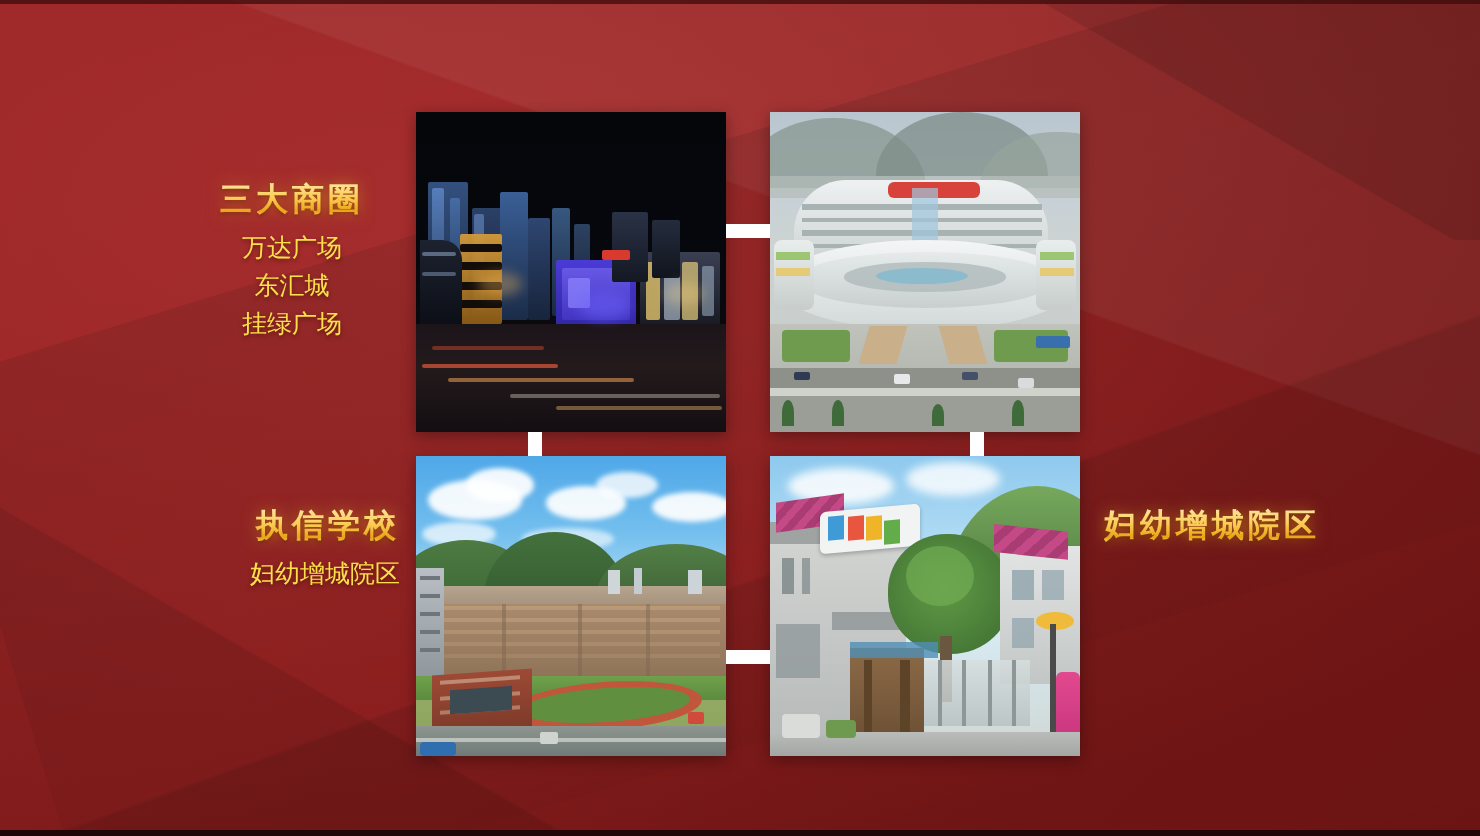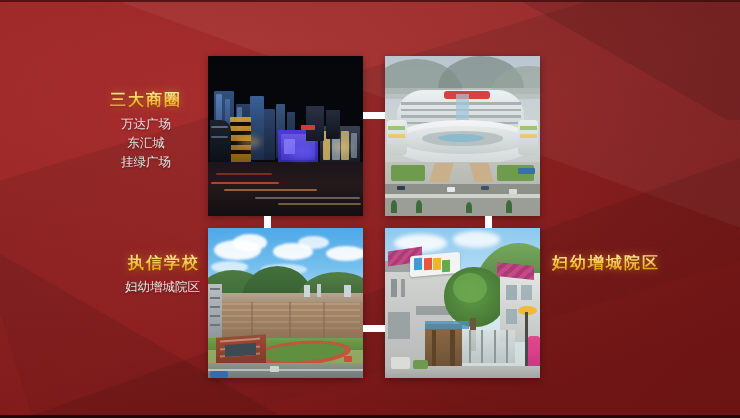--- a/index.html
+++ b/index.html
@@ -55,21 +55,21 @@
   
   .label{position:absolute;}
   .lbl-head{
     font-size:16px;font-weight:bold;letter-spacing:2px;line-height:1.25;
     background:linear-gradient(180deg,#ffe9a8 0%,#fbcc55 45%,#e8a515 78%,#f7d877 100%);
     -webkit-background-clip:text;background-clip:text;color:transparent;
     -webkit-text-fill-color:transparent;
     filter:drop-shadow(0 0 4px rgba(255,180,40,.55)) drop-shadow(0 1px 1px rgba(80,20,0,.5));
   }
   .lbl-sub{
-    font-size:12.5px;color:#e5e5e5;line-height:1.5;margin-top:5px;
+    font-size:12.5px;color:#fde047;line-height:1.5;margin-top:5px;
     text-shadow:0 1px 2px rgba(60,8,8,.6);
   }
 
   #lbl-mall{left:92px;top:90px;width:108px;text-align:center;}
   #lbl-school{left:92px;top:253px;width:108px;text-align:right;}
   #lbl-hosp{left:552px;top:90px;width:178px;text-align:left;}
   #lbl-kinder{left:552px;top:253px;width:178px;text-align:left;}
   #lbl-hosp .lbl-head, #lbl-kinder .lbl-head{text-align:left;}
   #lbl-kinder .lbl-sub{text-align:center;}
 

